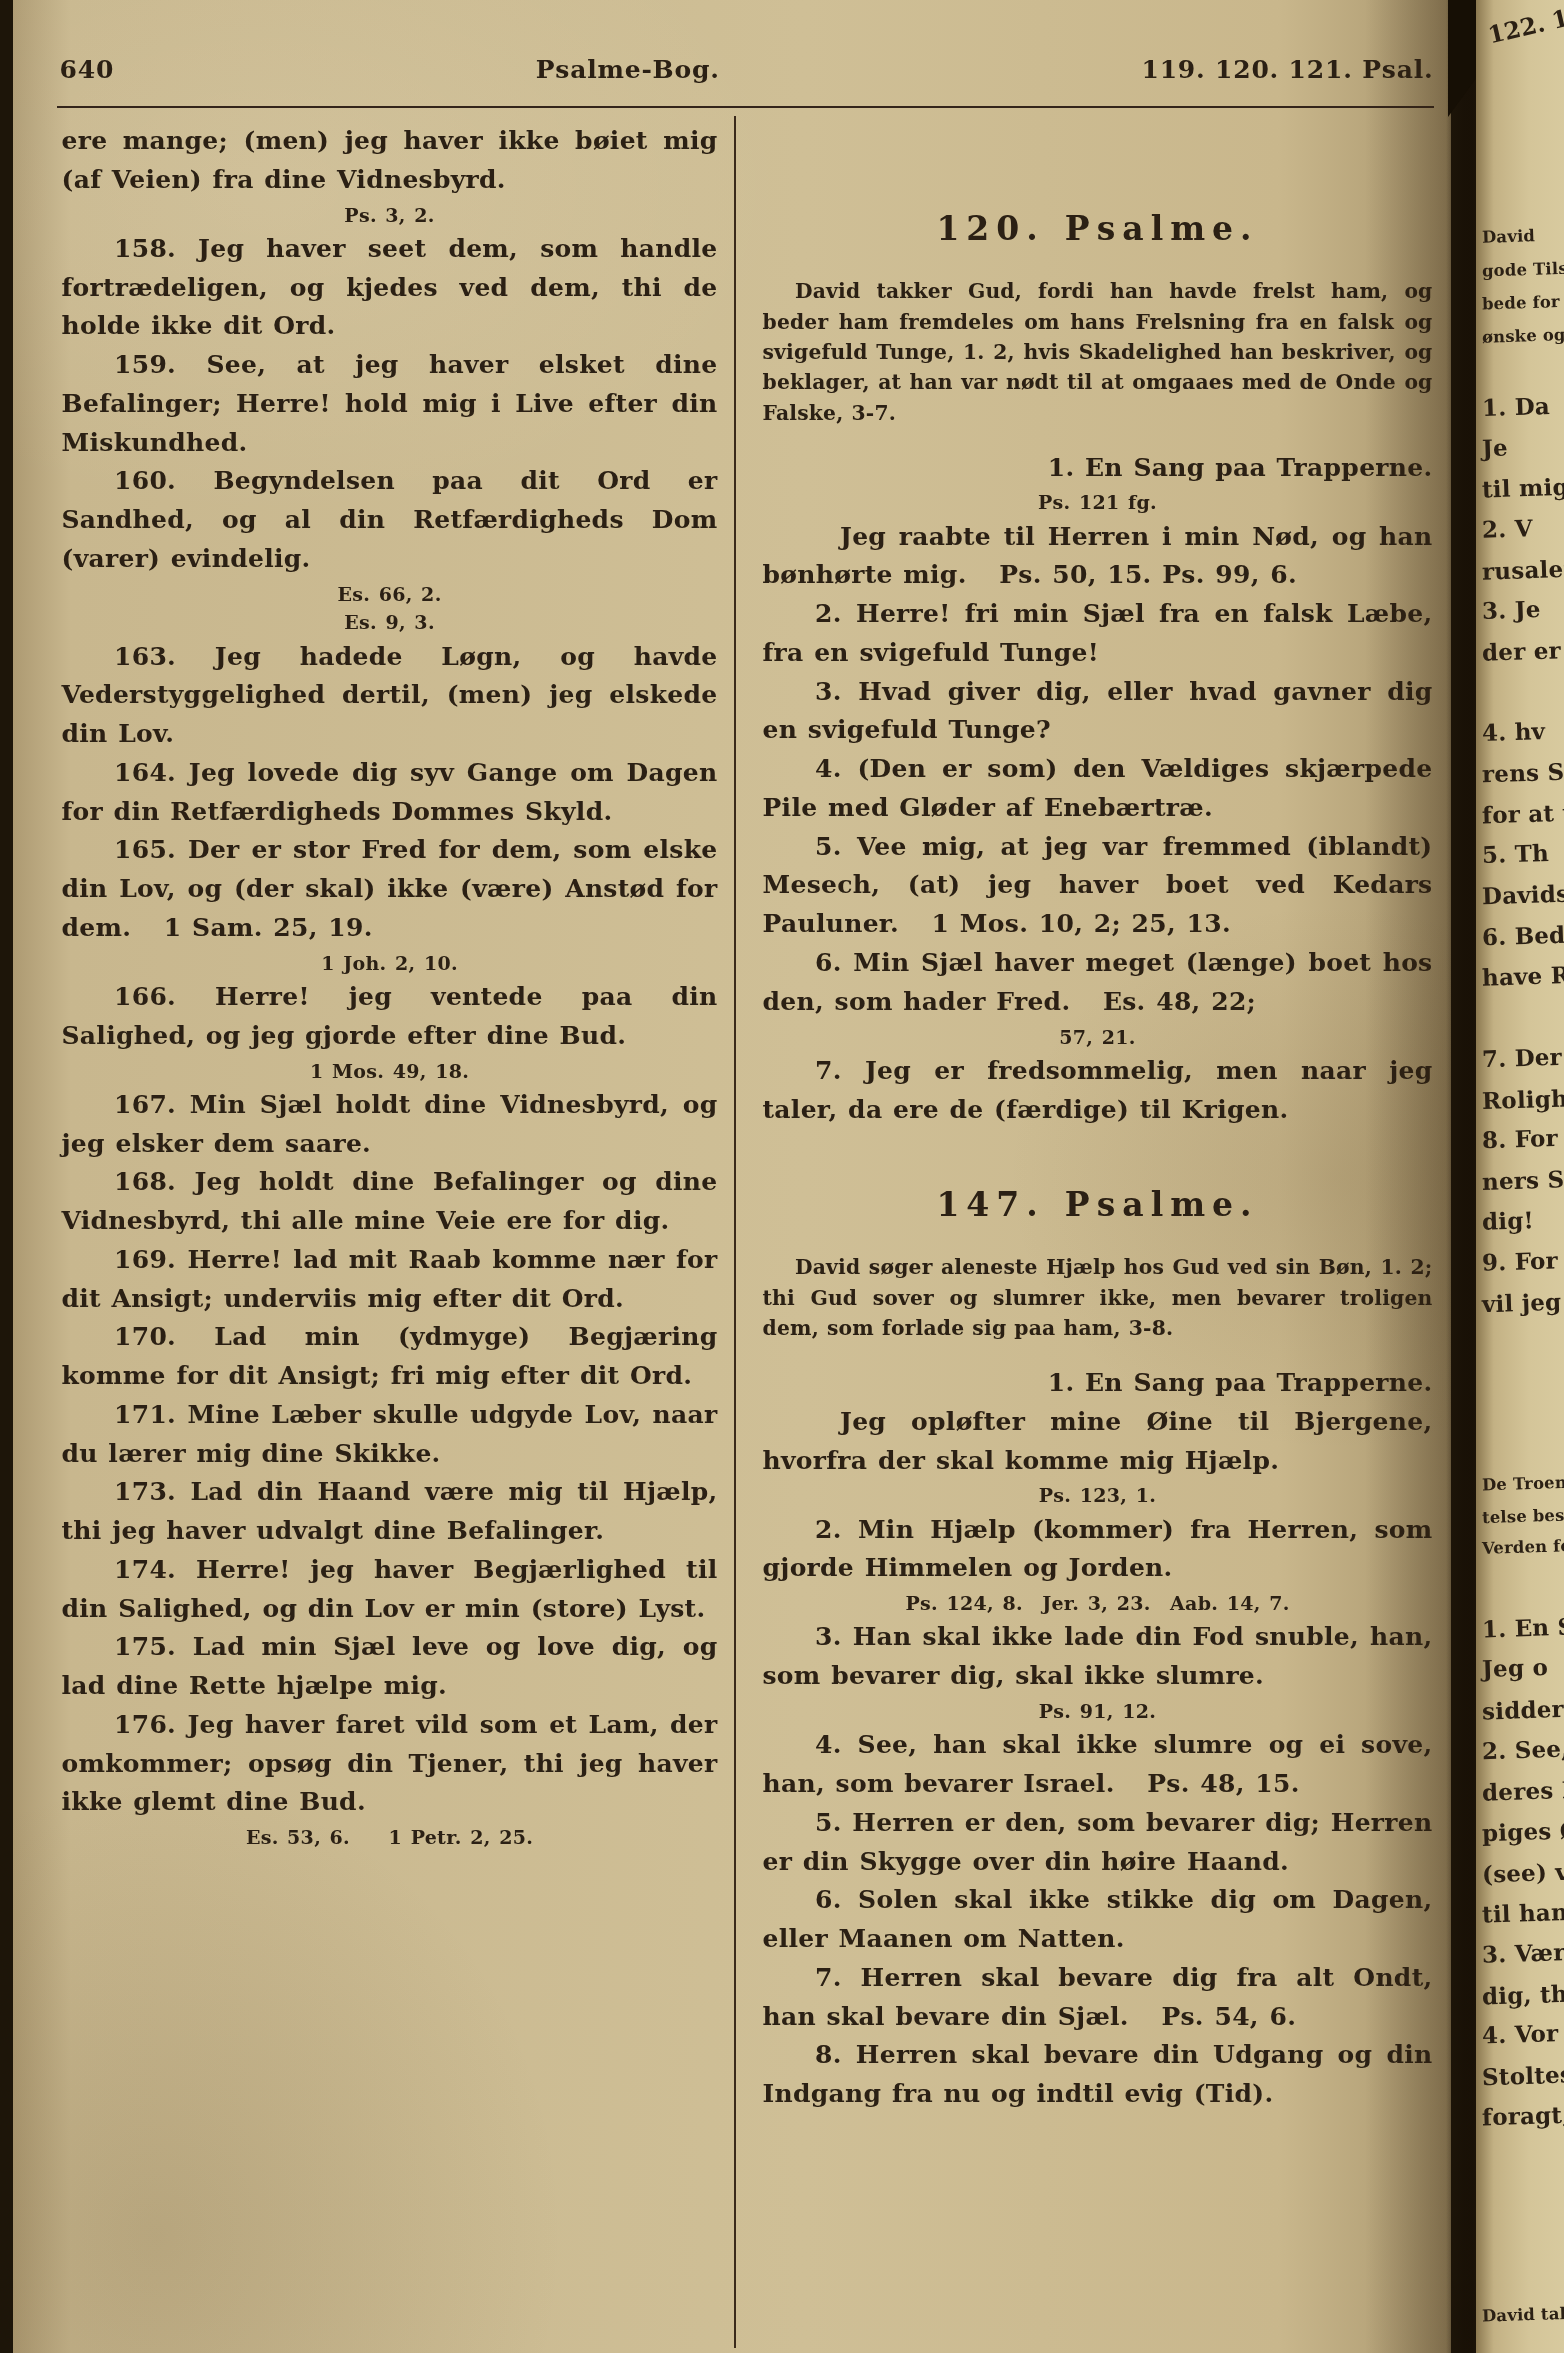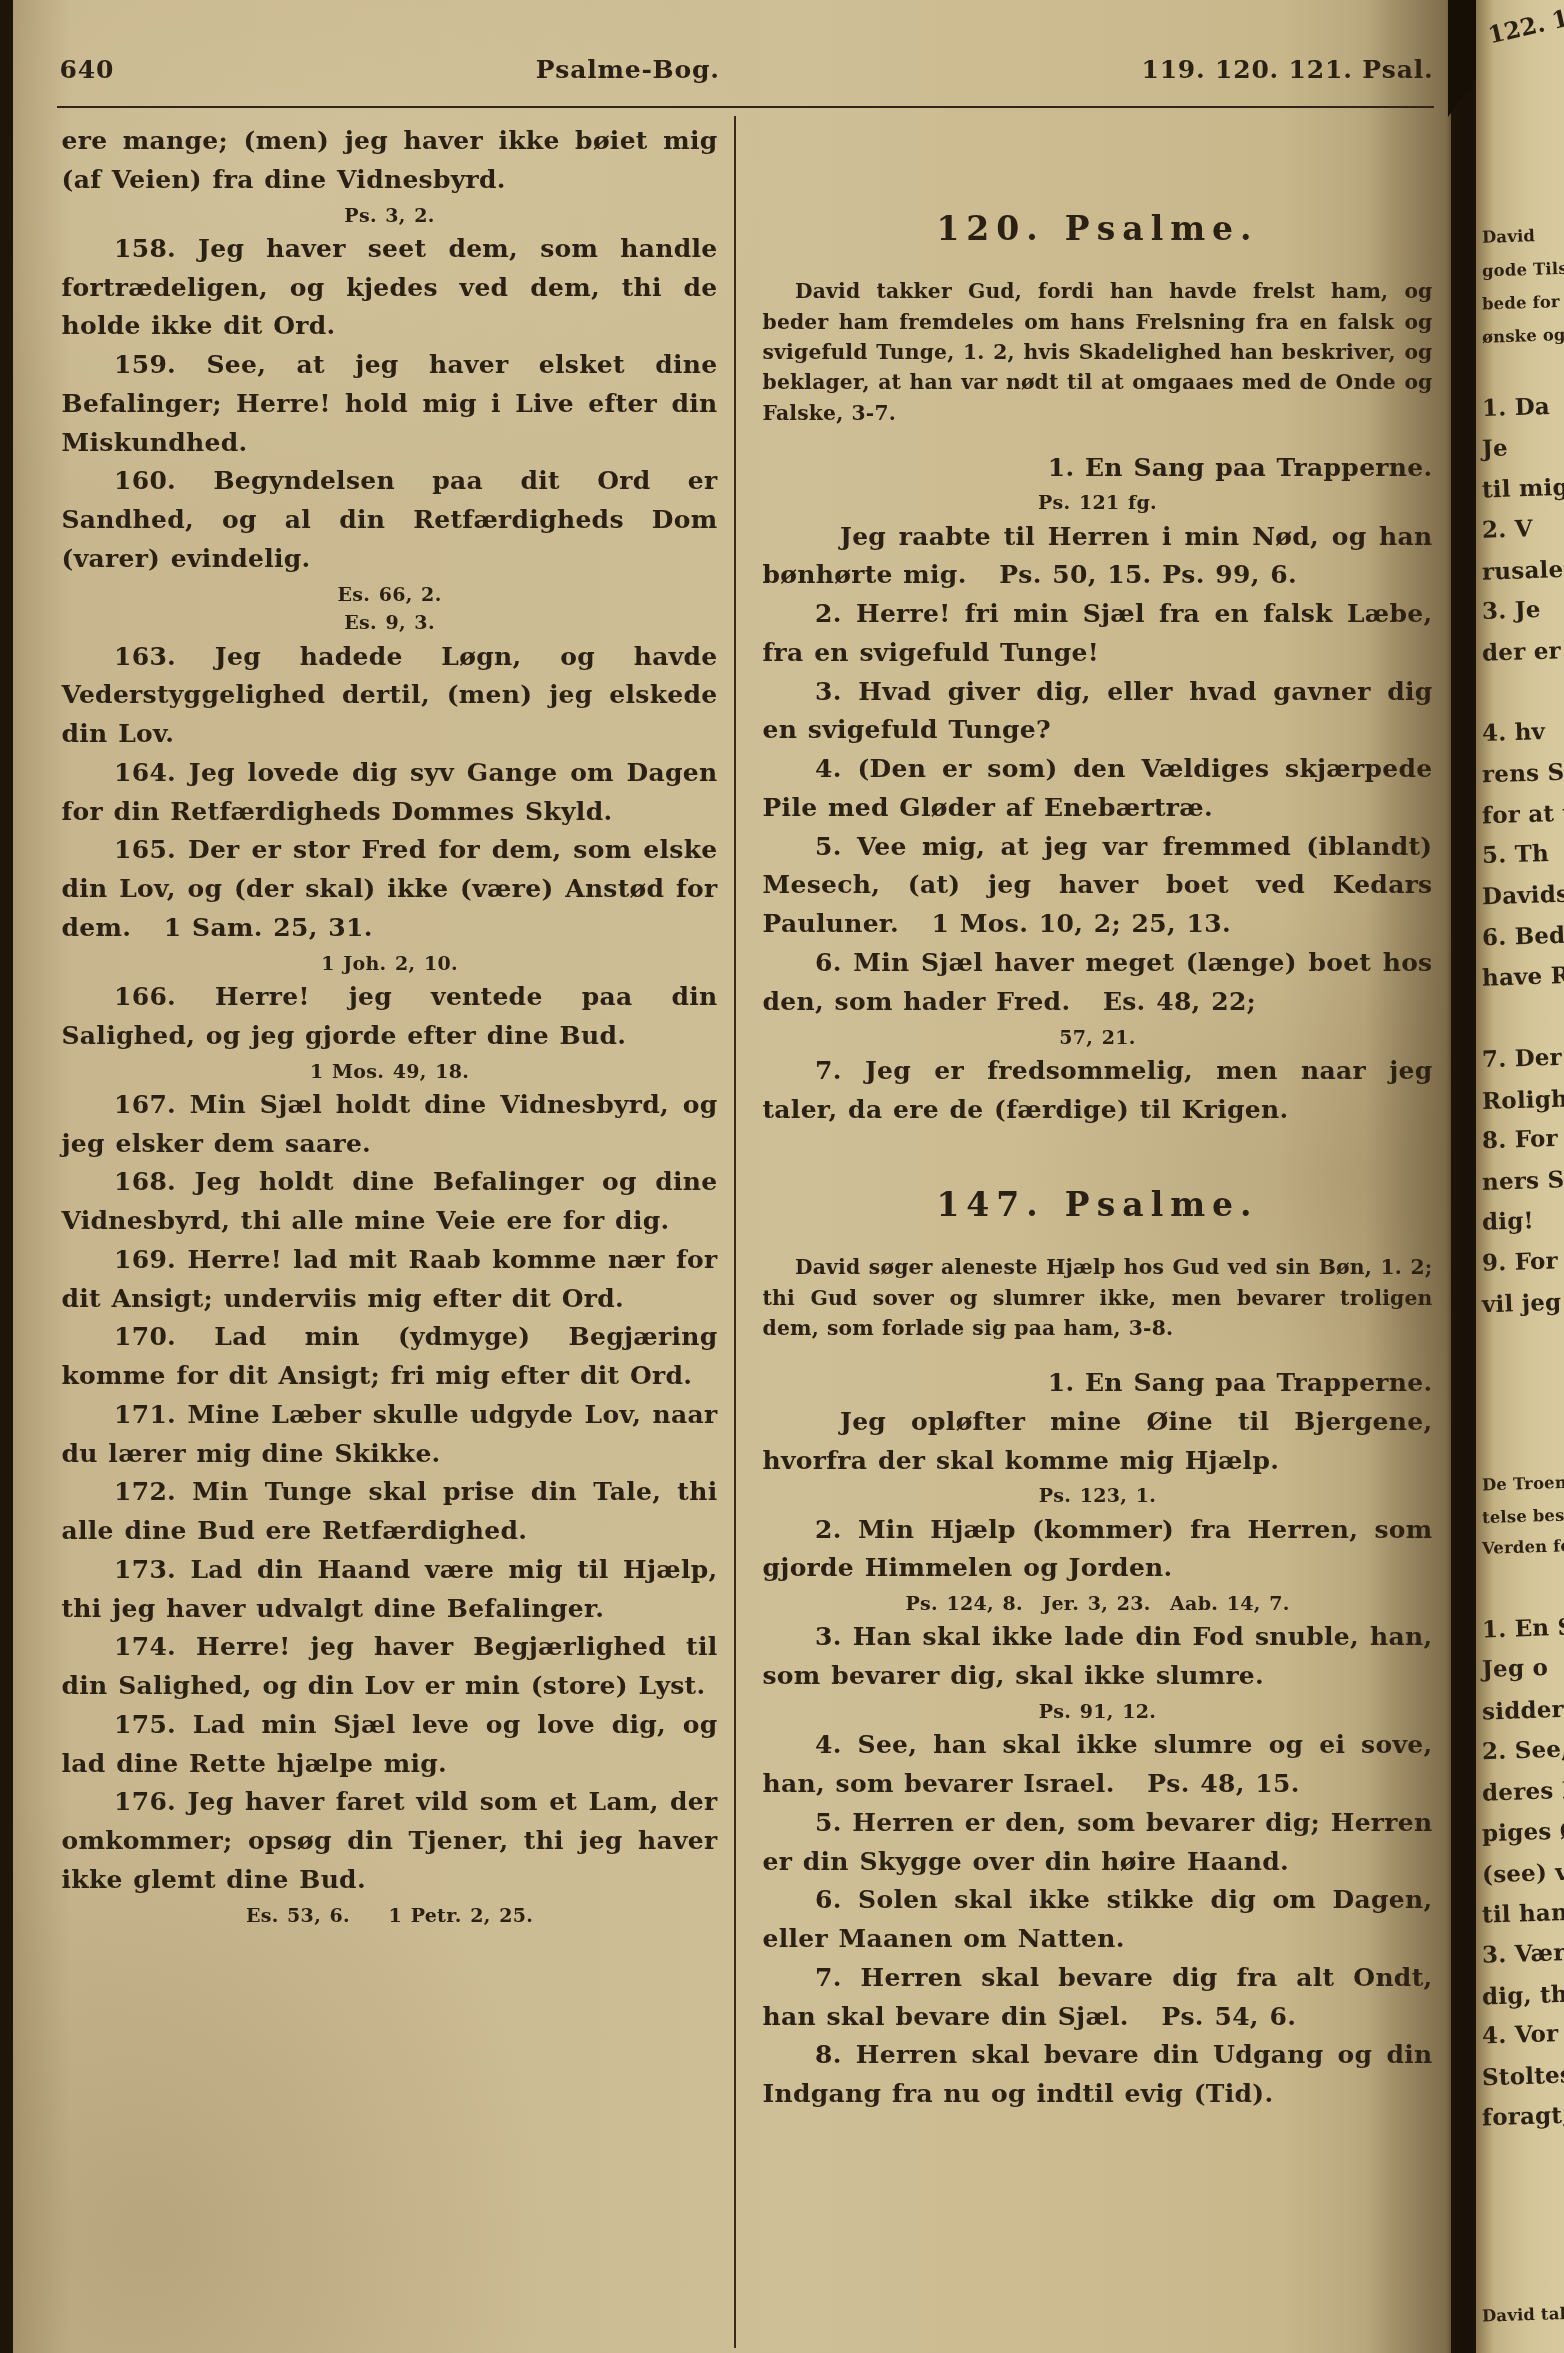--- a/index.html
+++ b/index.html
@@ -115,30 +115,29 @@
   <div class="col col-left">
       <p class="blk cont">ere mange; (men) jeg haver ikke bøiet mig (af Veien) fra dine Vidnesbyrd.</p>
       <p class="blk ref">Ps. 3, 2.</p>
       <p class="blk verse">158. Jeg haver seet dem, som handle fortrædeligen, og kjedes ved dem, thi de holde ikke dit Ord.</p>
       <p class="blk verse">159. See, at jeg haver elsket dine Befalinger; Herre! hold mig i Live efter din Miskundhed.</p>
       <p class="blk verse">160. Begyndelsen paa dit Ord er Sandhed, og al din Retfærdigheds Dom (varer) evindelig.</p>
       <p class="blk ref">Es. 66, 2.</p>
       <p class="blk ref">Es. 9, 3.</p>
       <p class="blk verse">163. Jeg hadede Løgn, og havde Vederstyggelighed dertil, (men) jeg elskede din Lov.</p>
       <p class="blk verse">164. Jeg lovede dig syv Gange om Dagen for din Retfærdigheds Dommes Skyld.</p>
-      <p class="blk verse">165. Der er stor Fred for dem, som elske din Lov, og (der skal) ikke (være) Anstød for dem.<span class="tail">1 Sam. 25, 31.</span></p>
+      <p class="blk verse">165. Der er stor Fred for dem, som elske din Lov, og (der skal) ikke (være) Anstød for dem.<span class="tail">1 Sam. 25, 19.</span></p>
       <p class="blk ref">1 Joh. 2, 10.</p>
       <p class="blk verse">166. Herre! jeg ventede paa din Salighed, og jeg gjorde efter dine Bud.</p>
       <p class="blk ref">1 Mos. 49, 18.</p>
       <p class="blk verse">167. Min Sjæl holdt dine Vidnesbyrd, og jeg elsker dem saare.</p>
       <p class="blk verse">168. Jeg holdt dine Befalinger og dine Vidnesbyrd, thi alle mine Veie ere for dig.</p>
       <p class="blk verse">169. Herre! lad mit Raab komme nær for dit Ansigt; underviis mig efter dit Ord.</p>
       <p class="blk verse">170. Lad min (ydmyge) Begjæring komme for dit Ansigt; fri mig efter dit Ord.</p>
       <p class="blk verse">171. Mine Læber skulle udgyde Lov, naar du lærer mig dine Skikke.</p>
-      <p class="blk verse">172. Min Tunge skal prise din Tale, thi alle dine Bud ere Retfærdighed.</p>
       <p class="blk verse">173. Lad din Haand være mig til Hjælp, thi jeg haver udvalgt dine Befalinger.</p>
       <p class="blk verse">174. Herre! jeg haver Begjærlighed til din Salighed, og din Lov er min (store) Lyst.</p>
       <p class="blk verse">175. Lad min Sjæl leve og love dig, og lad dine Rette hjælpe mig.</p>
       <p class="blk verse">176. Jeg haver faret vild som et Lam, der omkommer; opsøg din Tjener, thi jeg haver ikke glemt dine Bud.</p>
       <p class="blk ref">Es. 53, 6.  1 Petr. 2, 25.</p>
     </div>
 
   <div class="col col-mid">
       <p class="blk heading">120. Psalme.</p>
       <p class="blk summary">David takker Gud, fordi han havde frelst ham, og beder ham fremdeles om hans Frelsning fra en falsk og svigefuld Tunge, 1. 2, hvis Skadelighed han beskriver, og beklager, at han var nødt til at omgaaes med de Onde og Falske, 3-7.</p>

